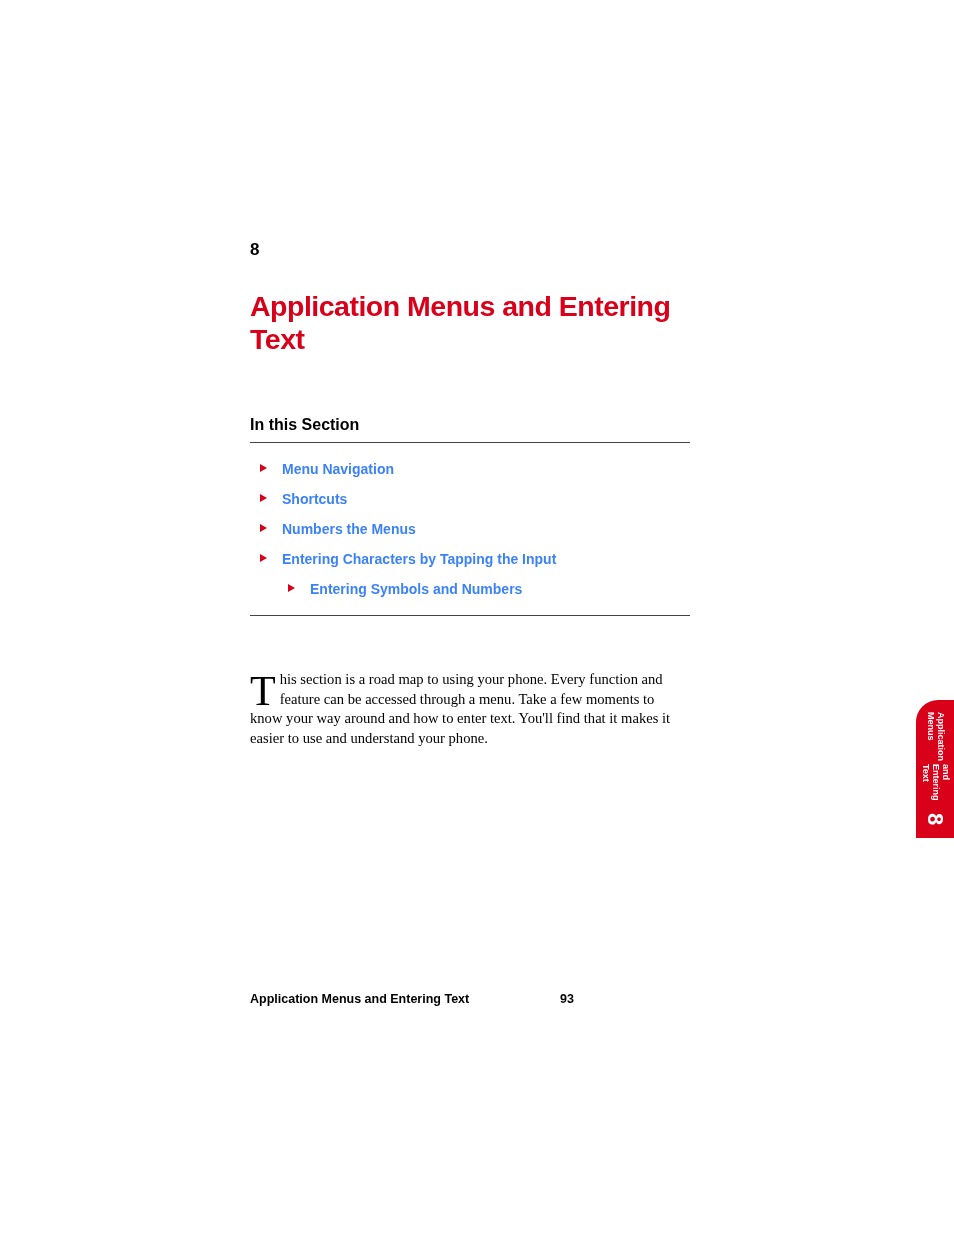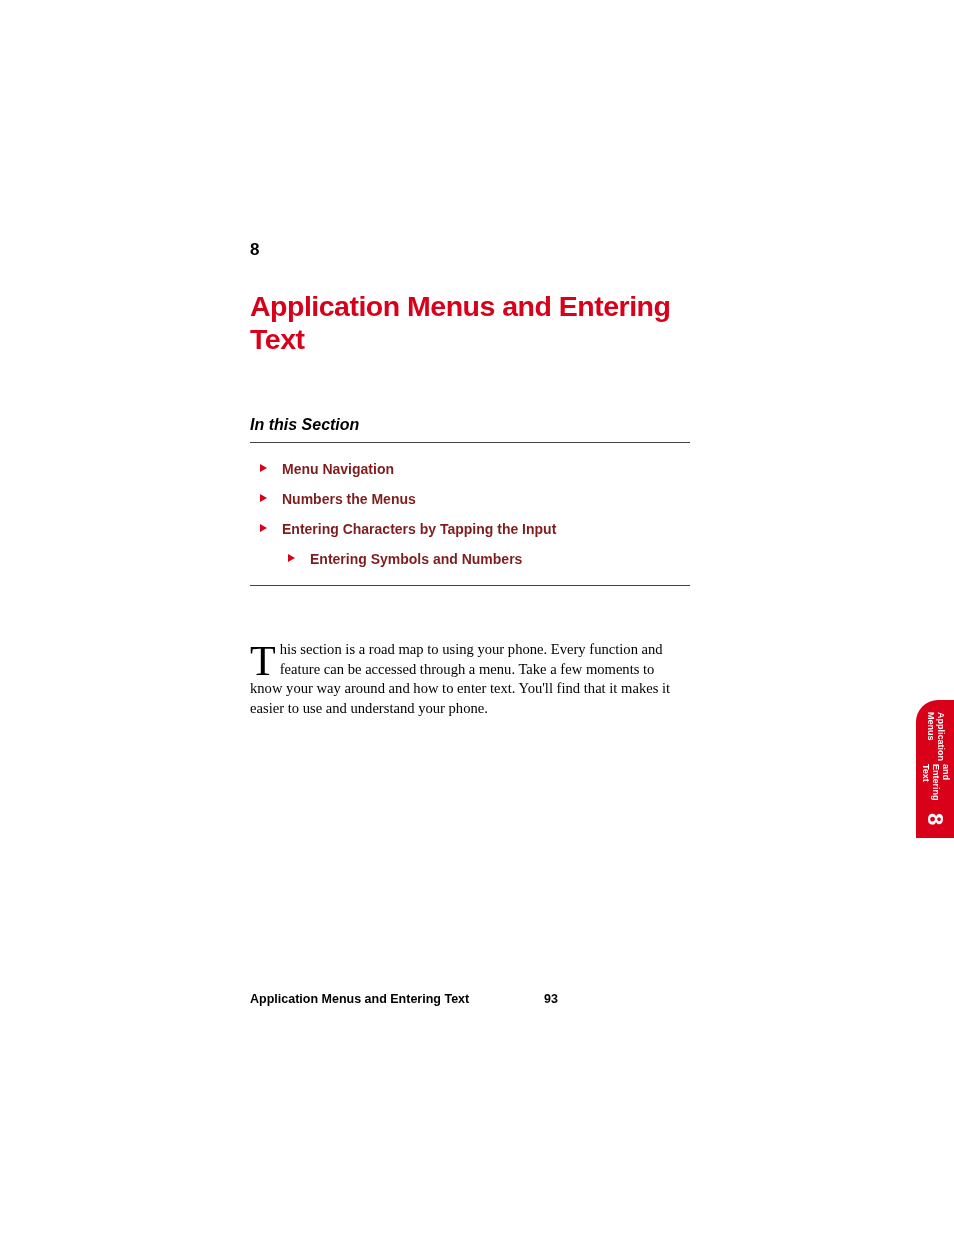--- a/index.html
+++ b/index.html
@@ -35,33 +35,32 @@
     margin-bottom: 60px;
   }
   .section-heading {
     font-family: "Helvetica Neue", Arial, sans-serif;
     font-weight: 700;
     font-size: 16px;
     color: #000;
     padding-bottom: 8px;
     border-bottom: 1px solid #444;
     margin-bottom: 18px;
-    font-style: italic;
   }
   ul.toc {
     list-style: none;
     padding: 0 0 18px 10px;
     margin: 0 0 0 0;
     border-bottom: 1px solid #444;
   }
   ul.toc li {
     font-family: "Helvetica Neue", Arial, sans-serif;
     font-weight: 600;
     font-size: 14px;
-    color: #7f1d1d;
+    color: #3b82f6;
     margin: 0 0 14px 0;
     position: relative;
     padding-left: 22px;
   }
   ul.toc li:last-child {
     margin-bottom: 0;
     margin-left: 28px;
   }
   ul.toc li .bullet {
     position: absolute;
@@ -94,21 +93,21 @@
     left: 250px;
     top: 992px;
     width: 440px;
     font-family: "Helvetica Neue", Arial, sans-serif;
     font-weight: 700;
     font-size: 12.5px;
     color: #000;
   }
   .footer .pg {
     position: absolute;
-    left: 294px;
+    left: 310px;
     top: 0;
   }
   
   .tab {
     position: absolute;
     right: 0;
     top: 700px;
     width: 38px;
     height: 138px;
     background: #d9001a;
@@ -148,20 +147,21 @@
 <body>
 
 <div class="page">
   <div class="chapter-num">8</div>
   <div class="chapter-title">Application Menus and Entering Text</div>
 
   <div class="section-heading">In this Section</div>
 
   <ul class="toc">
     <li><span class="bullet"></span><span>Menu Navigation</span></li>
+    <li><span class="bullet"></span><span>Shortcuts</span></li>
     <li><span class="bullet"></span><span>Numbers the Menus</span></li>
     <li><span class="bullet"></span><span>Entering Characters by Tapping the Input</span></li>
     <li><span class="bullet"></span><span>Entering Symbols and Numbers</span></li>
   </ul>
 
   <div class="body-text">
     <span class="dropcap">T</span><span>his section is a road map to using your phone. Every function and feature can be accessed through a menu. Take a few moments to know your way around and how to enter text. You'll find that it makes it easier to use and understand your phone.</span>
   </div>
 </div>
 

